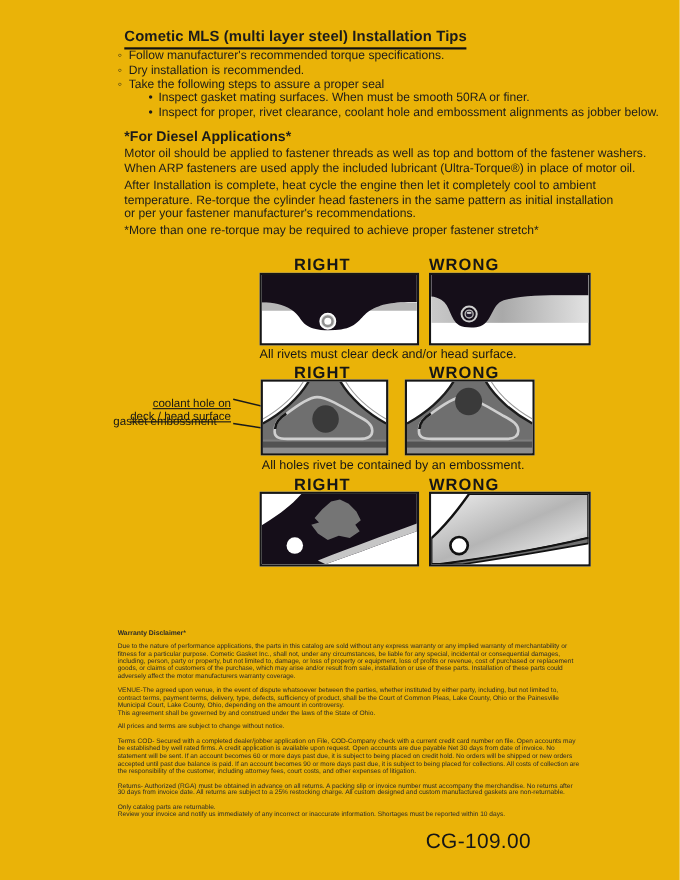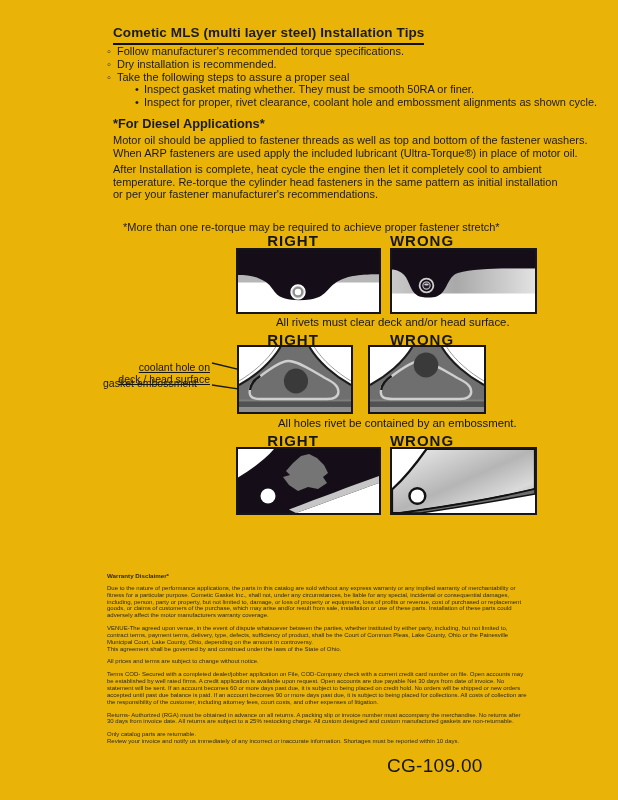--- a/index.html
+++ b/index.html
@@ -8,25 +8,25 @@
   .abs{position:absolute;}
   .title{left:113px;top:25px;font-size:13.5px;font-weight:bold;
          border-bottom:2px solid #111;padding-bottom:3px;letter-spacing:.1px;}
   .tips{left:107px;top:45px;font-size:11px;line-height:12.8px;width:500px;}
   .tip{display:flex;}
   .tip .marker{width:10px;flex:0 0 10px;text-align:left;}
   .tip.lvl2{margin-left:28px;}
   .tip.lvl2 .marker{width:9px;flex:0 0 9px;}
   .h2{left:113px;top:116px;font-size:12.8px;font-weight:bold;}
   .body-par{left:113px;font-size:11px;line-height:12.7px;white-space:pre-line;width:480px;}
-  .p1{top:134px;} .p2{top:163px;} .pnote{top:221px;margin-left:10px;}
+  .p1{top:134px;} .p2{top:163px;} .pnote{top:204px;}
   .figlabel{top:0;font-size:15px;letter-spacing:1px;transform:translateX(-50%);color:#161616;font-weight:bold;}
   .dbox{border:2px solid #161616;background:#fff;}
   .dbox svg{display:block;}
-  .caption{font-size:11.4px;color:#161616;margin-left:40px;}
+  .caption{font-size:11.4px;color:#161616;}
   .caption.two{white-space:pre-line;line-height:12.6px;}
   .callout{width:115px;text-align:right;font-size:10.5px;line-height:11.8px;white-space:pre-line;color:#161616;}
   .warranty{left:107px;top:573px;width:421px;font-size:6px;line-height:6.85px;color:#2a2a2a;}
   .warranty .whead{font-weight:bold;font-size:6.2px;margin:0 0 5px 0;}
   .warranty p{margin:0 0 6px 0;}
   .warranty p.no-gap{margin-bottom:0;}
   .pagecode{left:387px;top:755px;font-size:19px;letter-spacing:.3px;color:#161616;}
 </style>
 </head>
 <body>
@@ -43,25 +43,25 @@
     <div class="tip">
       <span class="marker">◦</span>
       <span>Dry installation is recommended.</span>
     </div>
     <div class="tip">
       <span class="marker">◦</span>
       <span>Take the following steps to assure a proper seal</span>
     </div>
     <div class="tip lvl2">
       <span class="marker">•</span>
-      <span>Inspect gasket mating whether.  They must be smooth 50RA or finer.</span>
+      <span>Inspect gasket mating surfaces.  When must be smooth 50RA or finer.</span>
     </div>
     <div class="tip lvl2">
       <span class="marker">•</span>
-      <span>Inspect for proper, rivet clearance, coolant hole and embossment alignments as shown cycle.</span>
+      <span>Inspect for proper, rivet clearance, coolant hole and embossment alignments as jobber below.</span>
     </div>
   </div>
 
   <div class="abs h2">*For Diesel Applications*</div>
   <div class="abs body-par p2">After Installation is complete, heat cycle the engine then let it completely cool to ambient
 temperature. Re-torque the cylinder head fasteners in the same pattern as initial installation
 or per your fastener manufacturer's recommendations.</div>
   <div class="abs body-par p1">Motor oil should be applied to fastener threads as well as top and bottom of the fastener washers.
 When ARP fasteners are used apply the included lubricant (Ultra-Torque®) in place of motor oil.</div>
   <div class="abs body-par pnote">*More than one re-torque may be required to achieve proper fastener stretch*</div>

